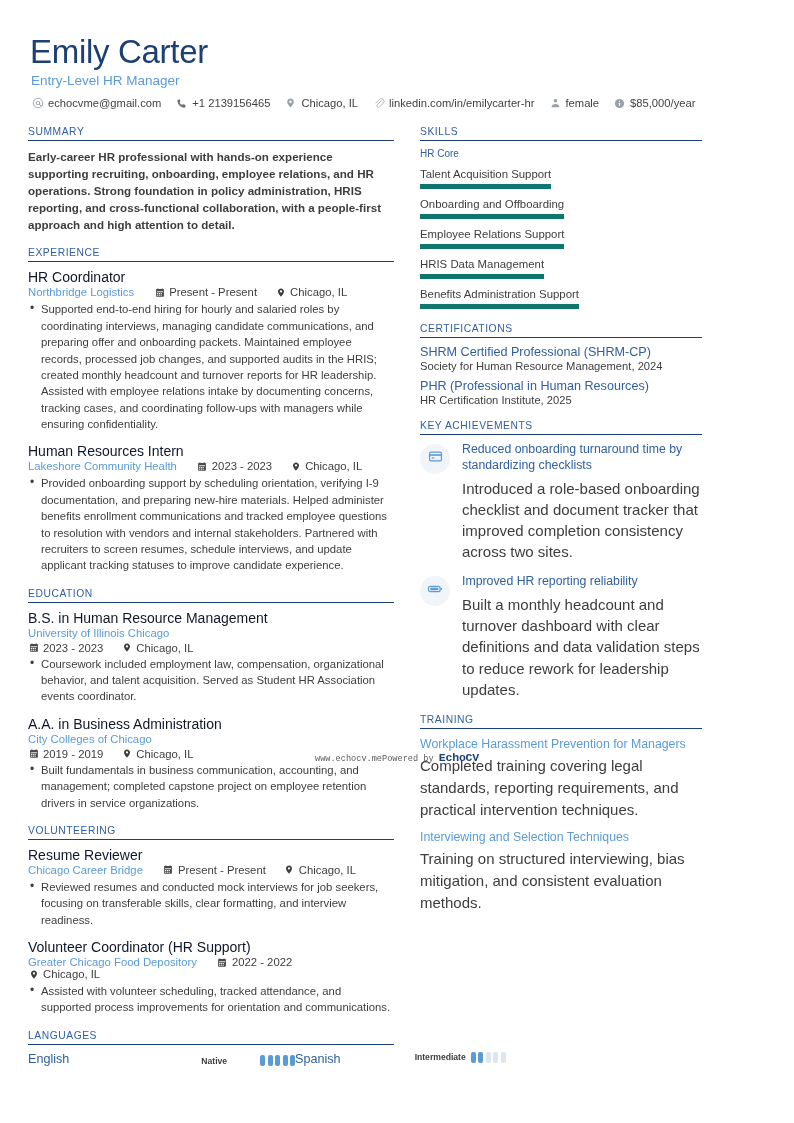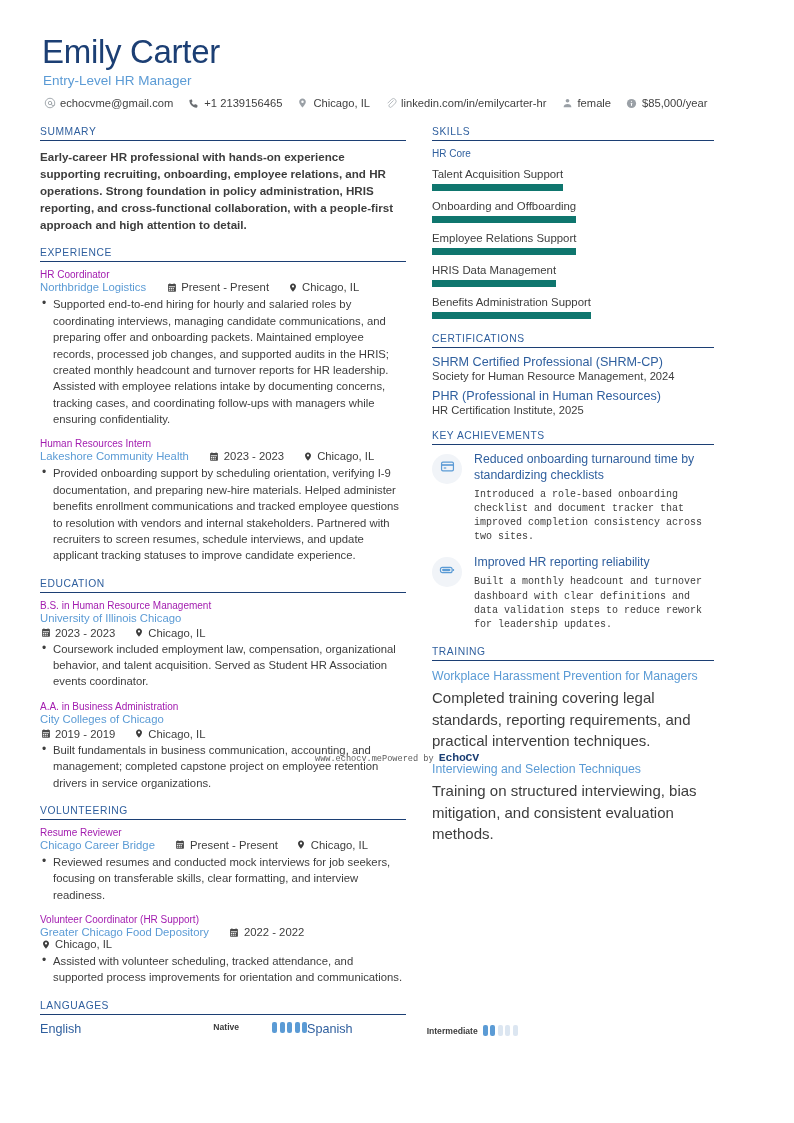--- a/index.html
+++ b/index.html
@@ -5,21 +5,21 @@
   * { box-sizing: border-box; }
   html, body { margin:0; padding:0; }
   body {
     width: 794px; height: 1123px;
     background: #ffffff;
     font-family: "Liberation Sans", sans-serif;
     color: #3d3d3d;
     position: relative;
     overflow: hidden;
   }
-  .page { position: relative; width: 794px; height: 789px; padding: 34px 40px 0 40px; }
+  .page { position: relative; width: 794px; height: 789px; padding: 34px 40px 0 28px; }
 
   
   .name {
     font-size: 33px;
     color: #1c3f74;
     font-weight: 400;
     letter-spacing: -0.3px;
     line-height: 1.08;
     margin: 0 0 3px 2px;
   }
@@ -53,60 +53,60 @@
     letter-spacing: 0.55px;
     color: #2f5f9e;
     text-transform: uppercase;
     padding-bottom: 3px;
   }
   .sec-rule { height: 0; border-top: 1.6px solid #1c3f74; margin-bottom: 7px; }
 
   .summary-text { font-size: 11.6px; line-height: 1.48; color: #3d3d3d; font-weight: bold; }
 
   .entry { margin-bottom: 11px; }
-  .entry-title { font-size: 10px; color: #a21caf; margin-bottom: 1px; }
+  .entry-title { font-size: 14px; color: #0f172a; margin-bottom: 1px; }
   .entry-meta { display: flex; align-items: center; font-size: 11.3px; margin-bottom: 3px; flex-wrap: wrap; }
   .org { color: #5b9bd5; margin-right: 20px; }
   .m-item { display: flex; align-items: center; margin-right: 18px; color: #3d3d3d; white-space: nowrap; }
   .m-item .mi { width: 11px; height: 11px; margin-right: 4px; display: inline-flex; align-items:center; justify-content:center; flex:none; }
   .edu-meta { display:flex; align-items:center; font-size:11.3px; margin-bottom:2px; }
 
   ul.bullets { margin: 0; padding-left: 13px; list-style: none; }
   ul.bullets li { position: relative; font-size: 11.3px; line-height: 1.45; color: #3d3d3d; margin-bottom: 1px; }
   ul.bullets li:before {
     content: "•"; position: absolute; left: -11px; top: -1px; color: #3d3d3d; font-size: 12px;
   }
 
   
   .skill-group-title { font-size: 10px; color: #2f5f9e; margin-bottom: 5px; }
   .skill-row { margin-bottom: 5px; }
   .skill-name {
     display: inline-block;
     font-size: 11.4px;
     color: #3d3d3d;
-    border-bottom: 7px solid #0f766e;
+    border-bottom: 5px solid #0f766e;
     padding-bottom: 4px;
   }
 
   
   .cert { margin-bottom: 7px; }
   .cert-name { font-size: 12.6px; color: #2f5f9e; margin-bottom: 1px; }
   .cert-issuer { font-size: 11.2px; color: #3d3d3d; }
 
   
   .ach { display: flex; margin-bottom: 11px; justify-content: center; }
   .ach-ico {
     width: 30px; height: 30px; border-radius: 50%;
     background: #f1f4f8;
     display: flex; align-items: center; justify-content: center;
     flex: none; margin-right: 12px; margin-top: 2px;
   }
   .ach-body { flex: 1; }
   .ach-title { font-size: 12.3px; color: #2f5f9e; line-height: 1.3; margin-bottom: 4px; }
-  .ach-desc { font-size: 10px; line-height: 1.42; color: #3d3d3d; font-family: Liberation Mono, monospace; }
+  .ach-desc { font-size: 15px; line-height: 1.42; color: #3d3d3d; }
 
   
   .trn { margin-bottom: 9px; }
   .trn-title { font-size: 12.3px; color: #5b9bd5; line-height: 1.32; margin-bottom: 3px; }
   .trn-desc { font-size: 15px; line-height: 1.44; color: #3d3d3d; }
 
   
   .lang-sec { margin-top: 10px; }
   .lang-row { display: flex; align-items: center; }
   .lang-cell { display: flex; align-items: baseline; }
@@ -421,34 +421,34 @@
                 <li>Assisted with volunteer scheduling, tracked attendance, and supported process improvements for orientation and communications.</li>
               </ul>
             </div>
           </div>
       </div>
 
       <div class="sec lang-sec">
         <div class="sec-title">LANGUAGES</div>
         <div class="sec-rule"></div>
         <div class="lang-row" id="languages-row">
-            <div class="lang-cell" style="align-items: flex-start; gap: 28px;">
+            <div class="lang-cell" style="align-items: flex-end; gap: 28px;">
               <span class="lang-name">English</span>
               <span style="flex:none;width:76px"></span>
               <span class="lang-level">Native</span>
               <span class="dots">
                 <span class="dot on"></span>
                 <span class="dot on"></span>
                 <span class="dot on"></span>
                 <span class="dot on"></span>
                 <span class="dot on"></span>
               </span>
             </div>
             <div class="lang-spacer"></div>
-            <div class="lang-cell" style="align-items: flex-end;">
+            <div class="lang-cell" style="align-items: flex-start;">
               <span class="lang-name">Spanish</span>
               <span style="flex:none;width:74px"></span>
               <span class="lang-level">Intermediate</span>
               <span class="dots">
                 <span class="dot on"></span>
                 <span class="dot on"></span>
                 <span class="dot"></span>
                 <span class="dot"></span>
                 <span class="dot"></span>
               </span>

